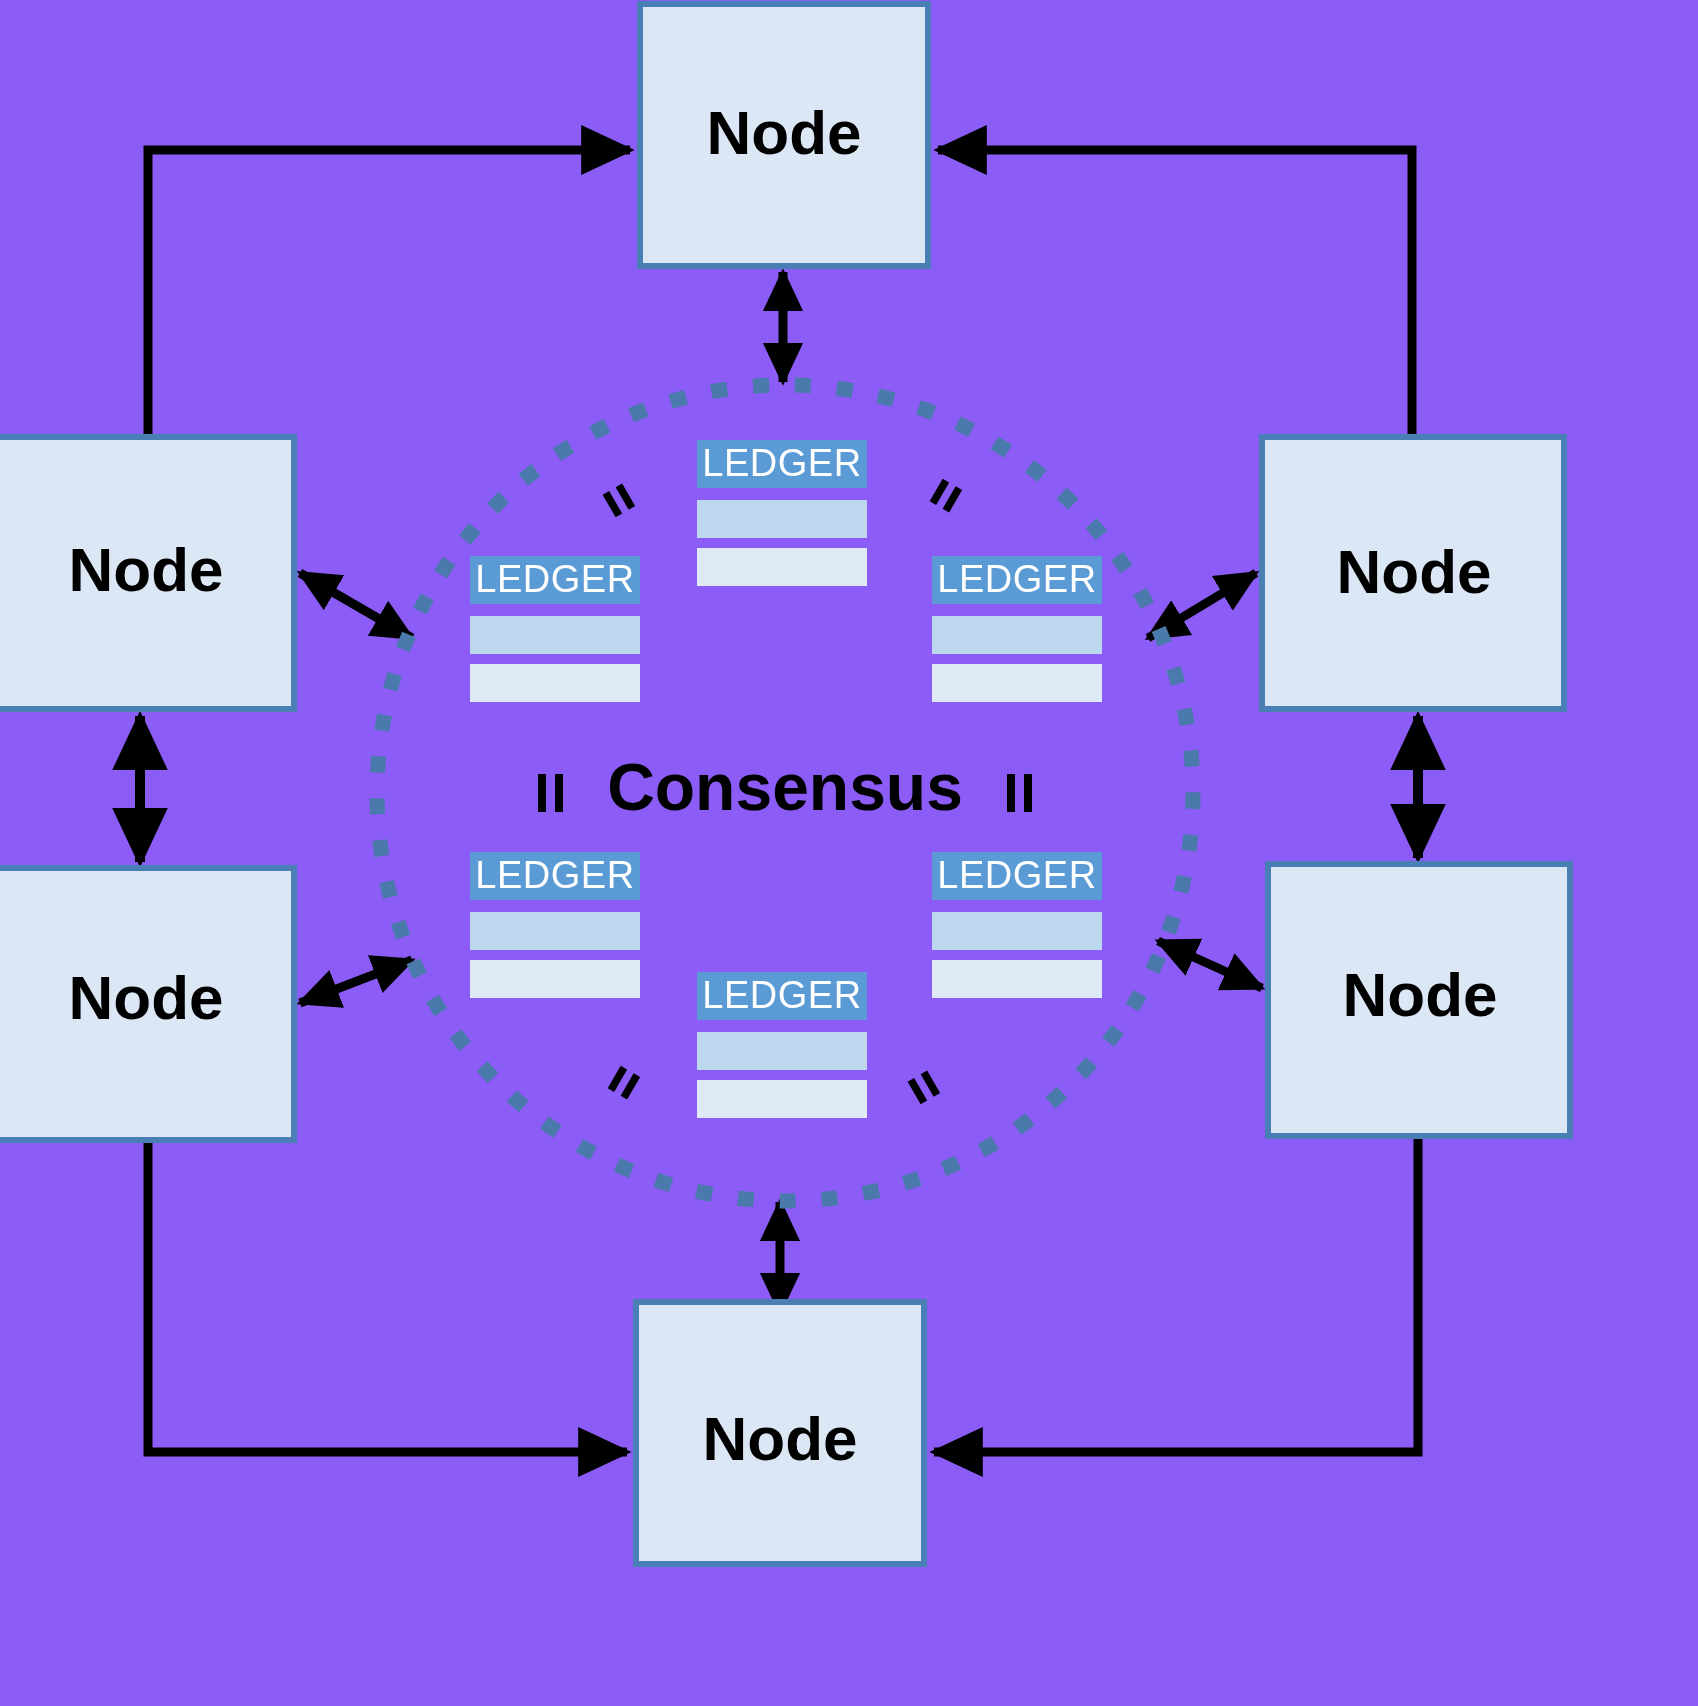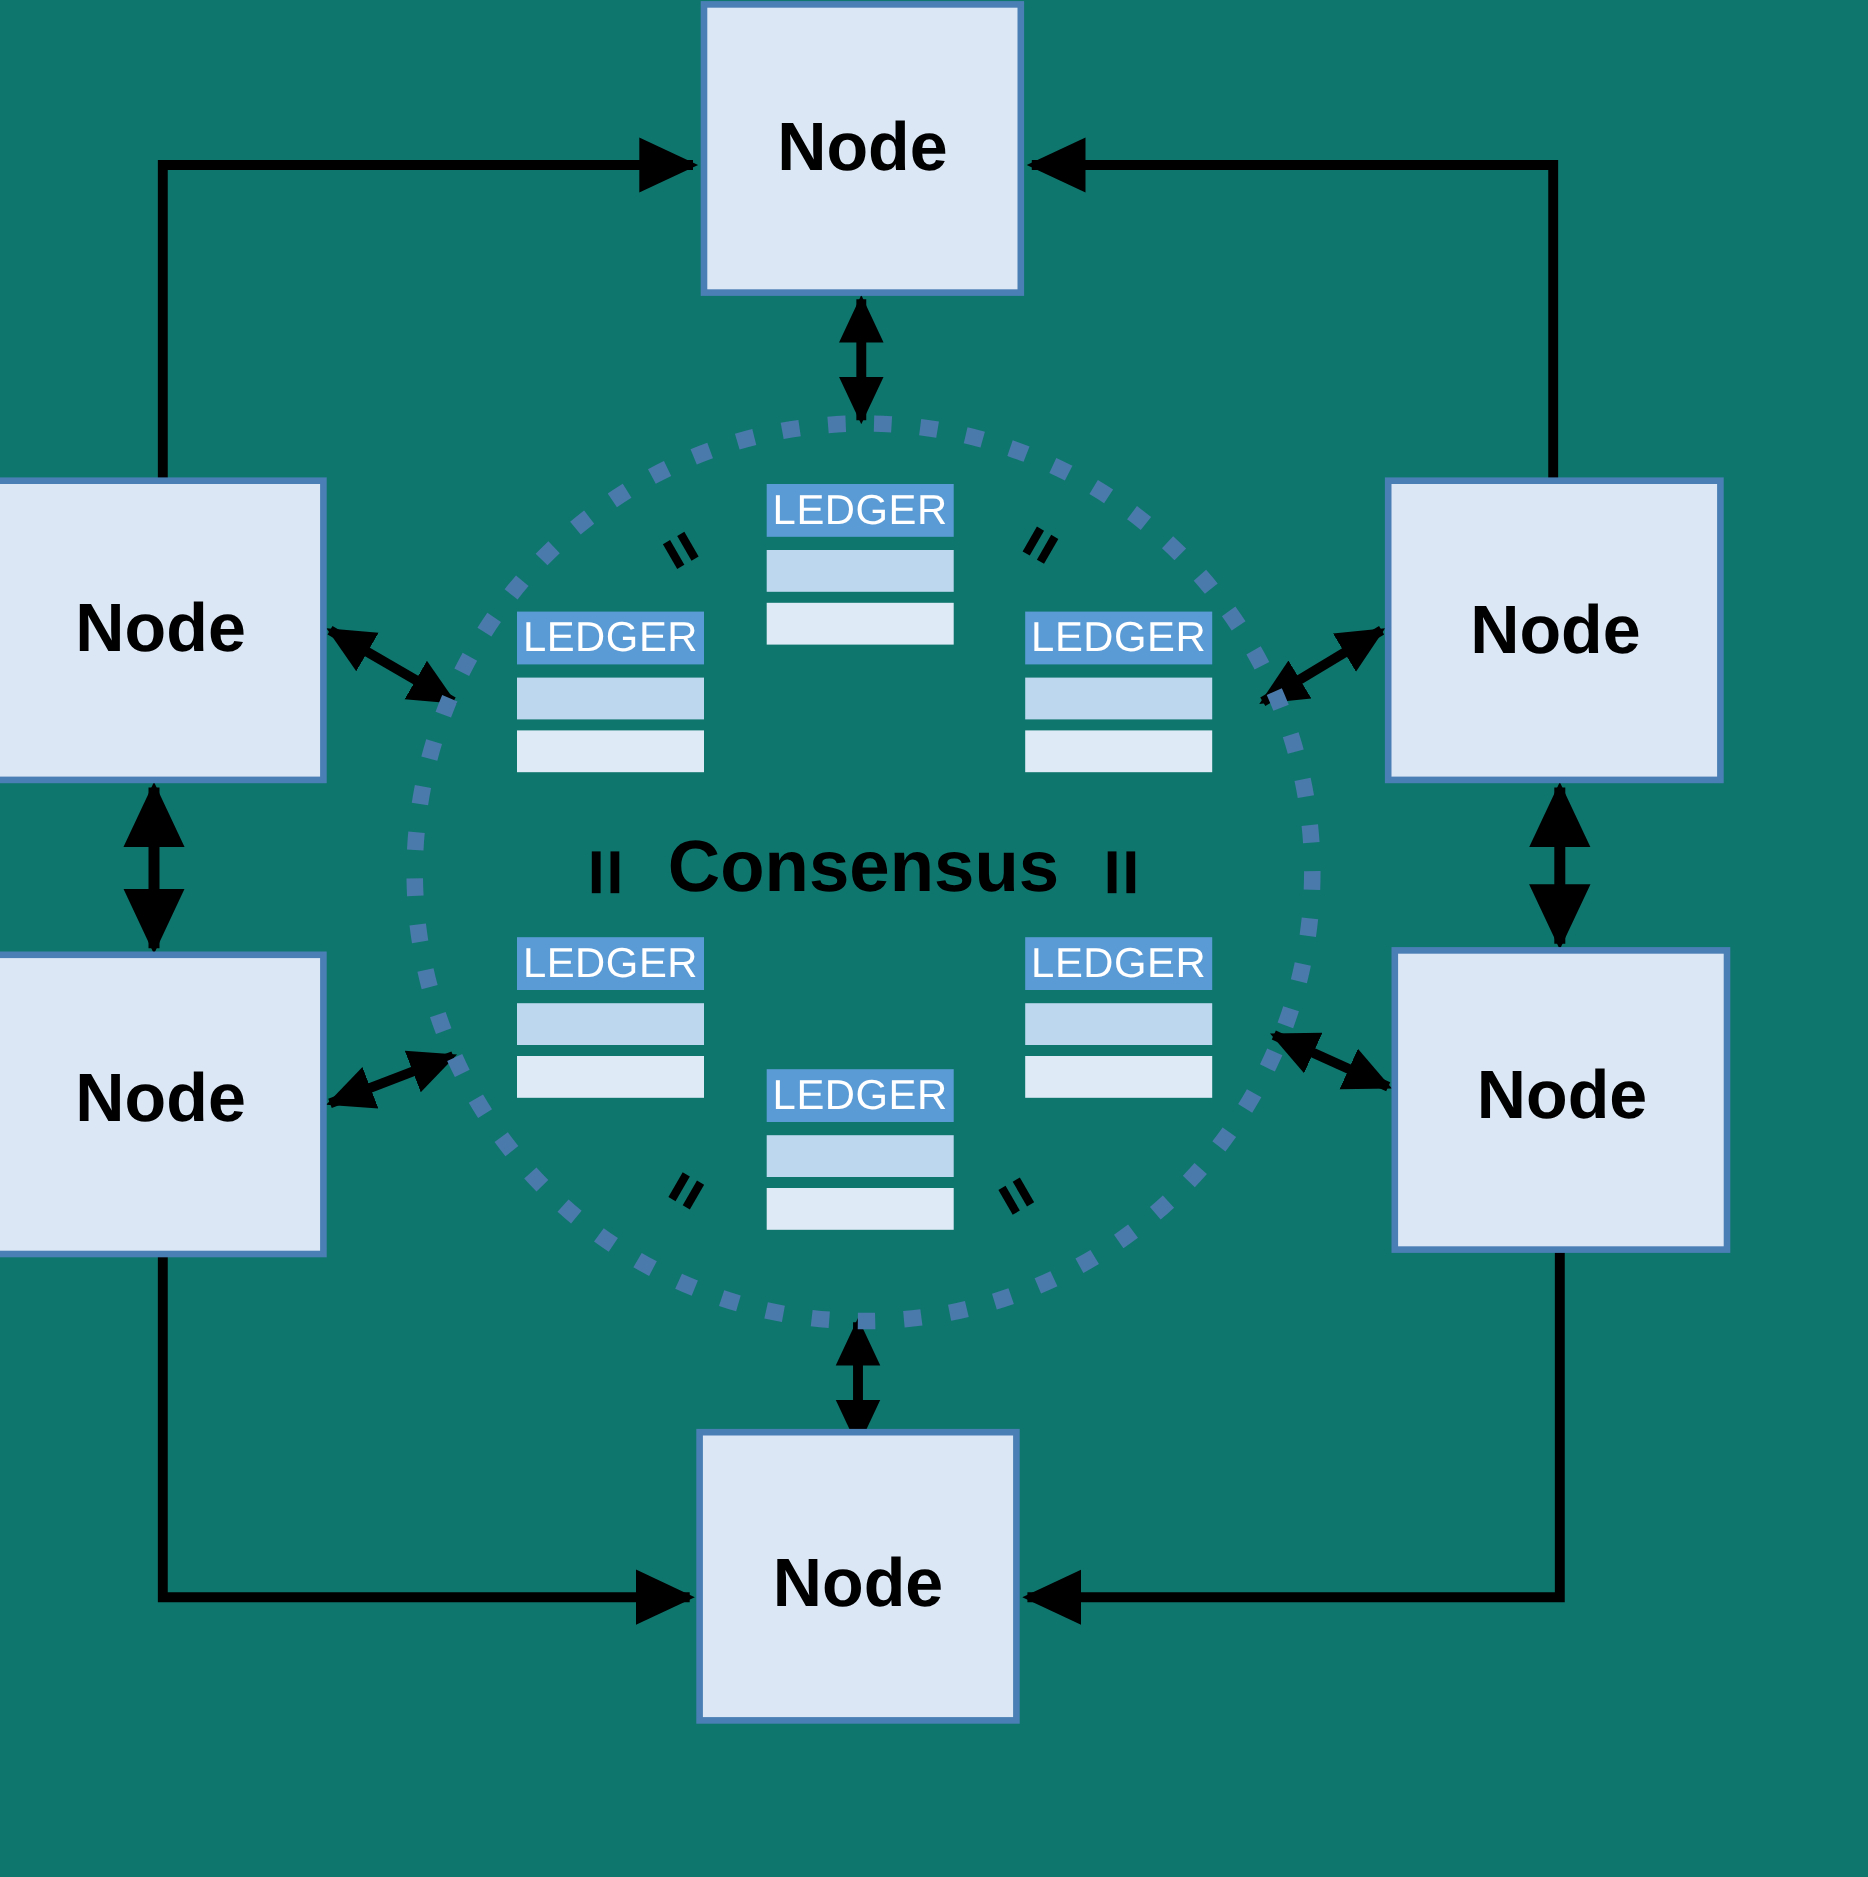--- a/index.html
+++ b/index.html
@@ -7,21 +7,21 @@
     padding: 0;
     background: #ffffff;
   }
   body {
     font-family: "Liberation Sans", sans-serif;
   }
   #stage {
     position: relative;
     width: 1698px;
     height: 1706px;
-    background: #0f766e;
+    background: #8b5cf6;
     overflow: hidden;
   }
   #diagram-svg {
     position: absolute;
     left: 0;
     top: 0;
     width: 1698px;
     height: 1706px;
     display: block;
   }

